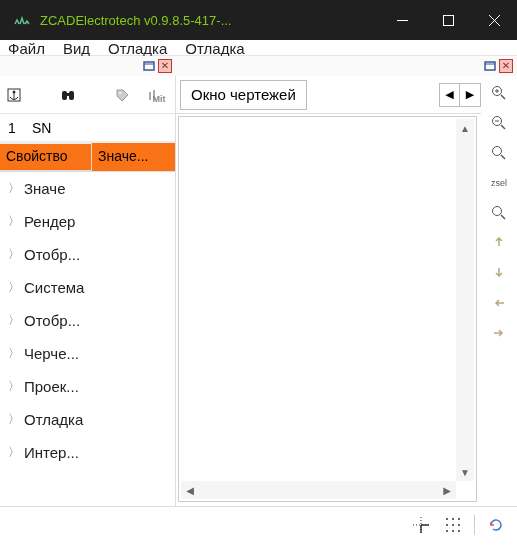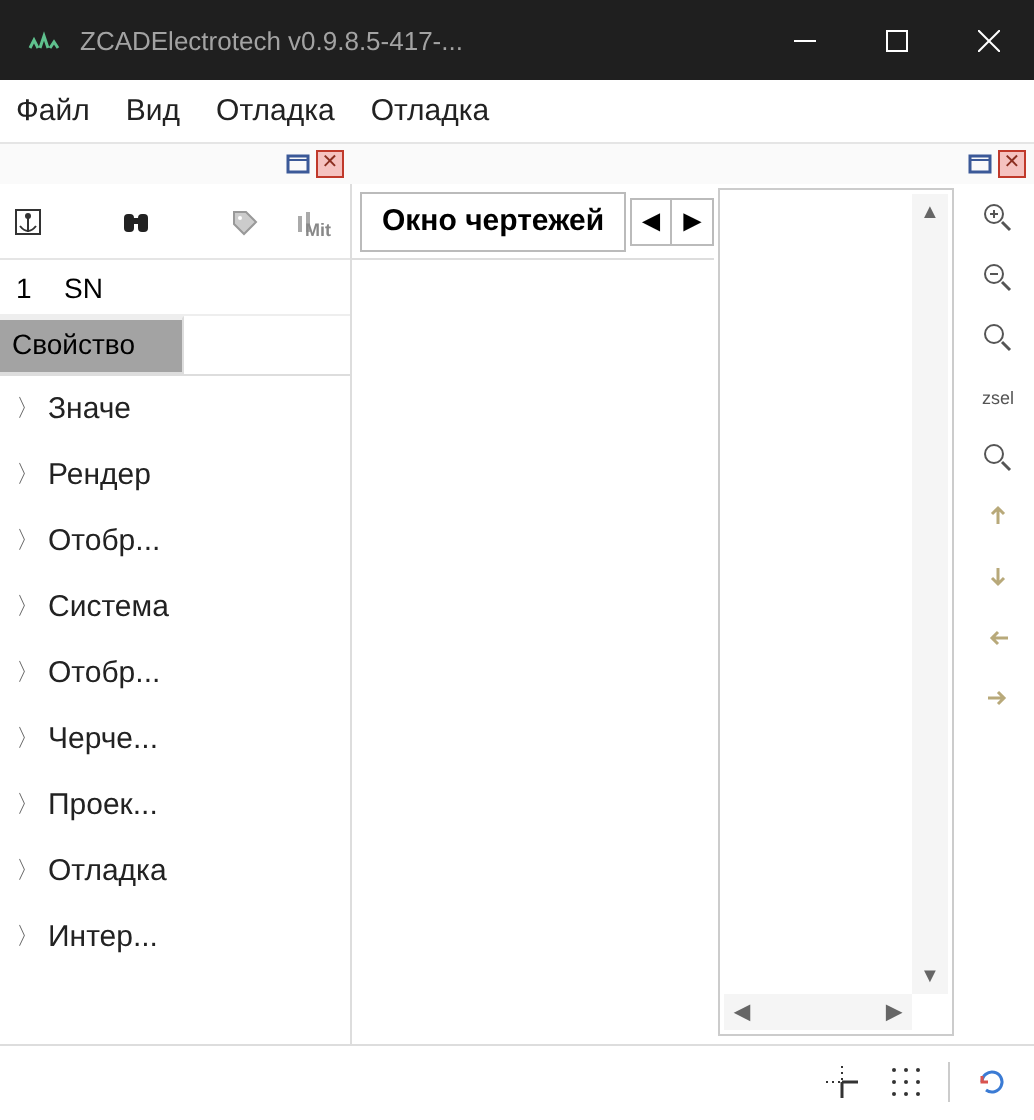--- a/index.html
+++ b/index.html
@@ -1,52 +1,52 @@
 <!DOCTYPE html>
 <html><head>
 <meta charset="utf-8">
 <style>
 * { box-sizing: border-box; margin: 0; padding: 0; font-family: "Segoe UI", Tahoma, sans-serif; }
 body { width: 517px; height: 560px; background: #fff; overflow: hidden; }
 
 .titlebar { height: 40px; background: #1f1f1f; display: flex; align-items: center; color: #fff; }
 .titlebar .app-icon { width: 16px; height: 12px; margin: 0 10px 0 14px; }
-.titlebar .title { font-size: 13px; color: #a3a3a3; flex: 0 0 auto; }
+.titlebar .title { font-size: 13px; color: #84cc16; flex: 0 0 auto; }
 .titlebar .spacer { flex: 1; }
 .titlebar .win-btn { width: 46px; height: 40px; display: flex; align-items: center; justify-content: center; }
 .titlebar .win-btn svg { stroke: #fff; }
 
-.menubar { height: 32px; display: flex; align-items: center; padding: 0 8px; border-bottom: 1px solid #e5e5e5; gap: 18px; }
+.menubar { height: 16px; display: flex; padding: 0 8px; border-bottom: 1px solid #e5e5e5; gap: 18px; }
 .menubar .menu-item { font-size: 15px; color: #222; }
 
 .panel-header { height: 20px; background: #fafafa; display: flex; justify-content: flex-end; align-items: center; padding-right: 4px; gap: 2px; }
 .panel-header .ph-icon { width: 14px; height: 14px; display: flex; align-items: center; justify-content: center; }
 .ph-min svg rect { fill: none; stroke: #3b5998; stroke-width: 1.5; }
 .ph-close { background: #f5c2c0; border: 1px solid #c0392b; color: #8b2e20; font-size: 10px; line-height: 12px; width: 12px; height: 12px; text-align: center; }
 
 .content { display: flex; height: 430px; }
 
 .left-panel { width: 176px; border-right: 1px solid #ddd; display: flex; flex-direction: column; }
 .left-toolbar { height: 38px; display: flex; align-items: center; padding: 0 6px; gap: 16px; border-bottom: 1px solid #e5e5e5; justify-content: center; }
 .tb-btn { width: 24px; height: 26px; display: flex; align-items: center; justify-content: center; }
 .tb-sep { width: 1px; height: 22px; background: #ccc; margin: 0 3px; }
 .mit-lbl { font-size: 9px; color: #888; font-weight: bold; position: relative; top: 4px; left: -4px; }
 
 .row1 { display: flex; align-items: center; height: 28px; padding: 0 8px; font-size: 14px; border-bottom: 1px solid #eee; }
 .row1 .c1 { width: 24px; }
 .header-row { display: flex; height: 30px; border-bottom: 1px solid #ddd; }
-.header-row .hcell { font-size: 14px; padding: 5px 6px; background: #a3a3a3; }
+.header-row .hcell { font-size: 14px; padding: 5px 6px; background: #f97316; }
 .header-row .hc1 { width: 92px; border-right: 1px solid #ddd; border-top: 1px solid #eee; border-bottom: 1px solid #ddd; box-shadow: 0 1px 0 #eee inset; }
 .header-row .hc2 { flex: 1; border-top: 1px solid #eee; }
 
 .tree { flex: 1; overflow: hidden; }
 .tree-item { display: flex; align-items: center; height: 33px; padding-left: 8px; font-size: 15px; color: #222; }
 .tree-item .chev { width: 16px; color: #666; font-size: 12px; }
 
-.center-panel { flex: 1; display: flex; flex-direction: row; position: relative; font-weight: bold; }
+.center-panel { flex: 1; display: flex; flex-direction: column; position: relative; }
 .tabs-row { height: 38px; display: flex; align-items: center; padding-left: 4px; border-bottom: 1px solid #ddd; }
 .tab { height: 30px; padding: 0 10px; display: flex; align-items: center; font-size: 15px; border: 1px solid #bbb; margin-right: 2px; background: #fff; }
 .tab.inactive { border: none; font-size: 15px; }
 .tab-nav { margin-left: auto; display: flex; border: 1px solid #bbb; }
 .tab-nav .navbtn { width: 20px; height: 22px; display: flex; align-items: center; justify-content: center; font-size: 11px; }
 .tab-nav .navbtn:first-child { border-right: 1px solid #bbb; }
 
 .canvas-area { flex: 1; position: relative; background: #fff; margin: 2px 4px 4px 2px; border: 1px solid #ccc; }
 .vscroll { position: absolute; right: 2px; top: 2px; bottom: 20px; width: 18px; background: #f5f5f5; }
 .vscroll .arrow { height: 18px; display: flex; align-items: center; justify-content: center; color: #666; font-size: 10px; }
@@ -157,20 +157,21 @@
           </svg>
           <span class="mit-lbl">Mit</span>
         </div>
     </div>
     <div class="row1">
       <span class="c1">1</span>
       <span>SN</span>
     </div>
     <div class="header-row">
       <div class="hcell hc1">Свойство</div>
+      <div class="hcell hc2">Значе...</div>
     </div>
     <div class="tree">
       <div class="tree-item">
           <span class="chev">〉</span>
           <span>Значе</span>
         </div>
       <div class="tree-item">
           <span class="chev">〉</span>
           <span>Рендер</span>
         </div>

